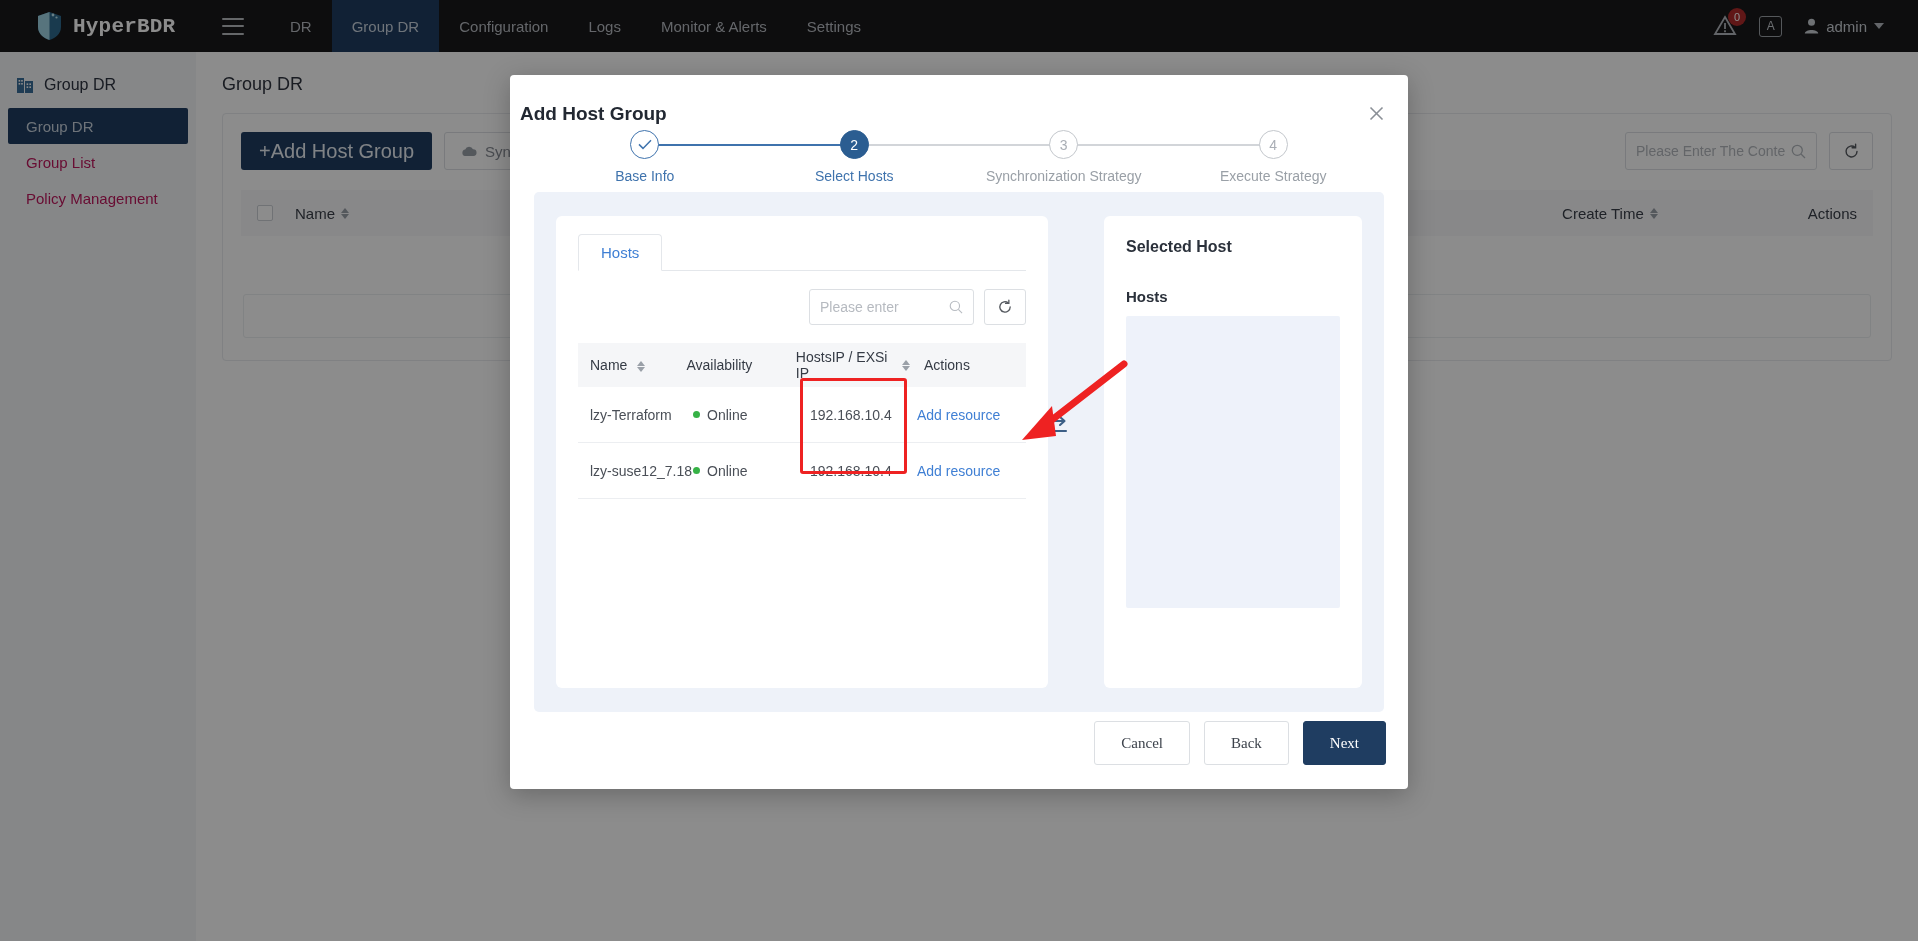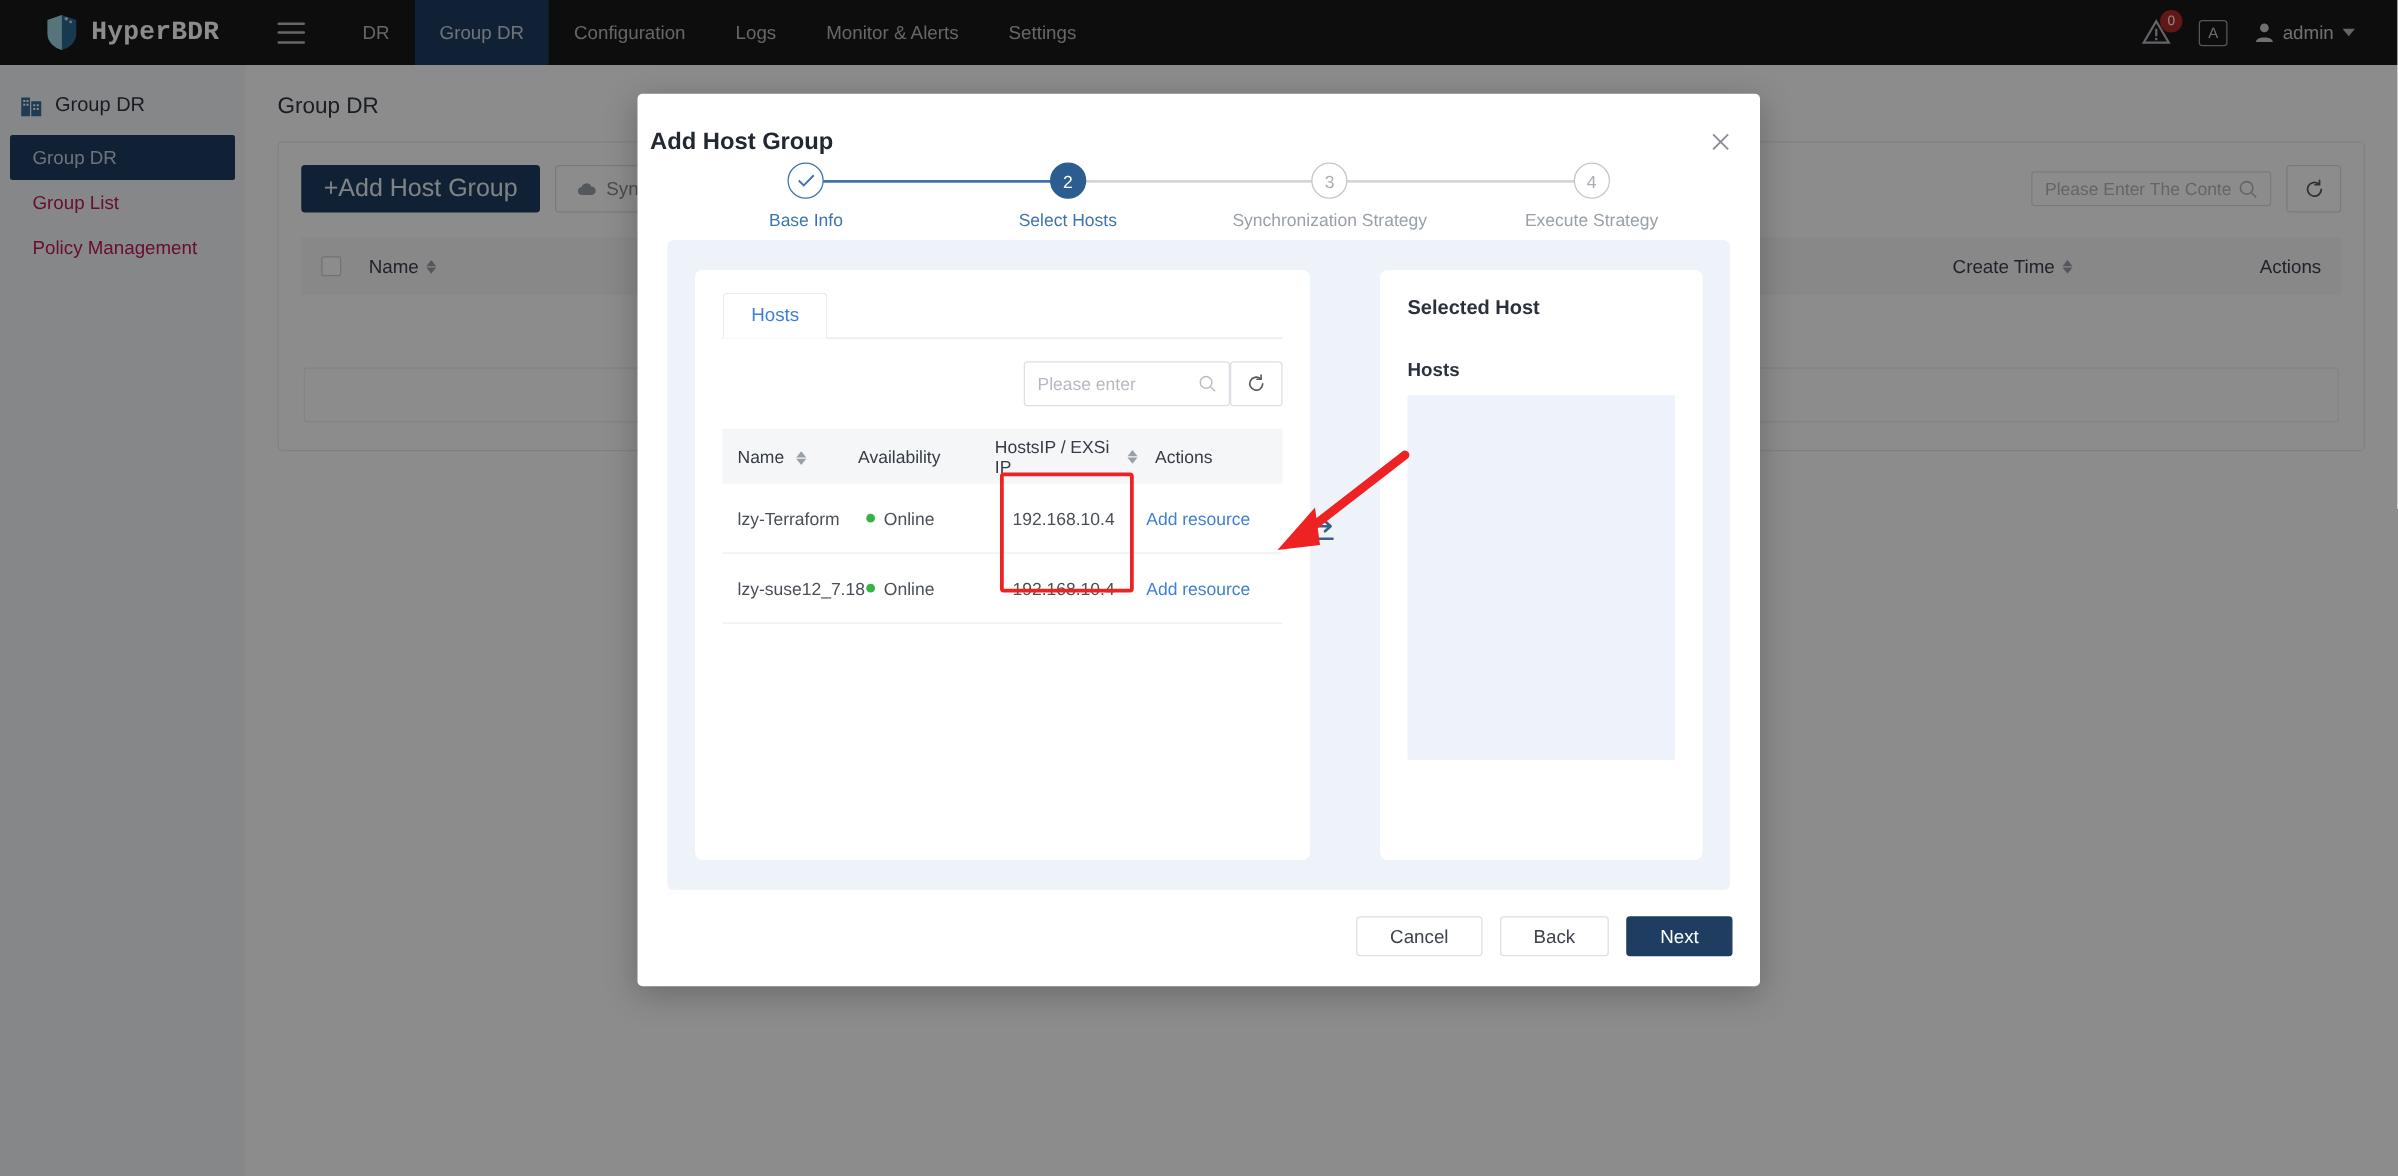--- a/index.html
+++ b/index.html
@@ -58,21 +58,21 @@
     padding: 0 18px; font-size: 20px; border-radius: 3px; cursor: pointer;
     font-family: "Liberation Sans", sans-serif;
   }
   .btn-ghost {
     background: #fff; border: 1px solid #dcdfe3; color: #868b93; height: 38px;
     padding: 0 16px; font-size: 15px; border-radius: 3px; cursor: pointer;
     display: flex; align-items: center; gap: 8px; font-family: "Liberation Sans", sans-serif;
   }
   .spacer { flex: 1; }
   .search-box {
-    width: 192px; height: 28px; border: 1px solid #dcdfe3; border-radius: 3px;
+    width: 192px; height: 38px; border: 1px solid #dcdfe3; border-radius: 3px;
     display: flex; align-items: center; padding: 0 10px; background: #fff; overflow: hidden;
   }
   .search-box input {
     border: none; outline: none; flex: 1; font-size: 14px; color: #4a4f58;
     background: transparent; font-family: "Liberation Sans", sans-serif; min-width: 0;
   }
   .search-box input::placeholder { color: #b4b8be; }
   .icon-btn {
     width: 44px; height: 38px; border: 1px solid #dcdfe3; border-radius: 3px; background: #fff;
     display: flex; align-items: center; justify-content: center; cursor: pointer;
@@ -126,21 +126,21 @@
     position: absolute; background: #fff; border-radius: 6px; top: 24px; height: 472px;
   }
   .tcard.left { left: 22px; width: 492px; }
   .tcard.right { left: 570px; width: 258px; }
   .tabs { margin: 18px 0 0 22px; display: flex; border-bottom: 1px solid #e4e7eb; width: 448px; }
   .tab {
     padding: 9px 22px; font-size: 15px; color: #3f7fd4; cursor: pointer;
     border: 1px solid #e4e7eb; border-bottom: 1px solid #fff; border-radius: 4px 4px 0 0;
     background: #fff; margin-bottom: -1px;
   }
-  .ttoolbar { display: flex; justify-content: flex-end; align-items: center; padding: 18px 22px 0 22px; }
+  .ttoolbar { display: flex; justify-content: flex-end; align-items: center; gap: 10px; padding: 18px 22px 0 22px; }
   .tsearch { width: 165px; height: 36px; border: 1px solid #dcdfe3; border-radius: 3px; display: flex; align-items: center; padding: 0 10px; }
   .tsearch input { border: none; outline: none; flex: 1; min-width: 0; font-size: 14px; color: #4a4f58; font-family: "Liberation Sans", sans-serif; }
   .tsearch input::placeholder { color: #b6bac0; }
   .ticon-btn { width: 42px; height: 36px; border: 1px solid #dcdfe3; border-radius: 3px; display: flex; align-items: center; justify-content: center; cursor: pointer; background: #fff; }
 
   .htable { margin: 18px 22px 0 22px; }
   .hthead { display: flex; align-items: center; background: #f5f6f8; height: 44px; font-size: 14px; color: #353b45; }
   .hrow { display: flex; align-items: center; border-bottom: 1px solid #eceef1; font-size: 14px; color: #4a4f57; min-height: 56px; }
   .hrow:first-of-type { border-top: none; }
   .c-name { width: 116px; padding-left: 12px; }
@@ -158,22 +158,22 @@
   .red-arrow { position: absolute; left: 1012px; top: 358px; z-index: 41; pointer-events: none; }
 
   .swap-icon { position: absolute; left: 1042px; top: 412px; width: 28px; height: 28px; z-index: 35; }
 
   .sel-title { position: absolute; left: 22px; top: 22px; font-size: 16px; font-weight: bold; color: #2b313b; }
   .sel-sub { position: absolute; left: 22px; top: 72px; font-size: 15px; font-weight: bold; color: #2b313b; }
   .sel-drop { position: absolute; left: 22px; top: 100px; width: 214px; height: 292px; background: #eef2fa; border-radius: 2px; }
 
   .modal-footer { position: absolute; right: 22px; bottom: 24px; display: flex; gap: 14px; }
   .f-btn {
-    height: 32px; padding: 0 26px; font-size: 15px; border-radius: 3px; cursor: pointer;
-    font-family: Liberation Sans, sans-serif;
+    height: 44px; padding: 0 26px; font-size: 15px; border-radius: 3px; cursor: pointer;
+    font-family: Liberation Serif, serif;
   }
   .f-cancel, .f-back { background: #fff; border: 1px solid #dcdfe3; color: #3b4插; color: #3c424b; }
   .f-next { background: #1f3d61; border: 1px solid #1f3d61; color: #fff; }
 </style>
 </head>
 <body>
 
 <div id="root">
 
   <div class="topbar">

